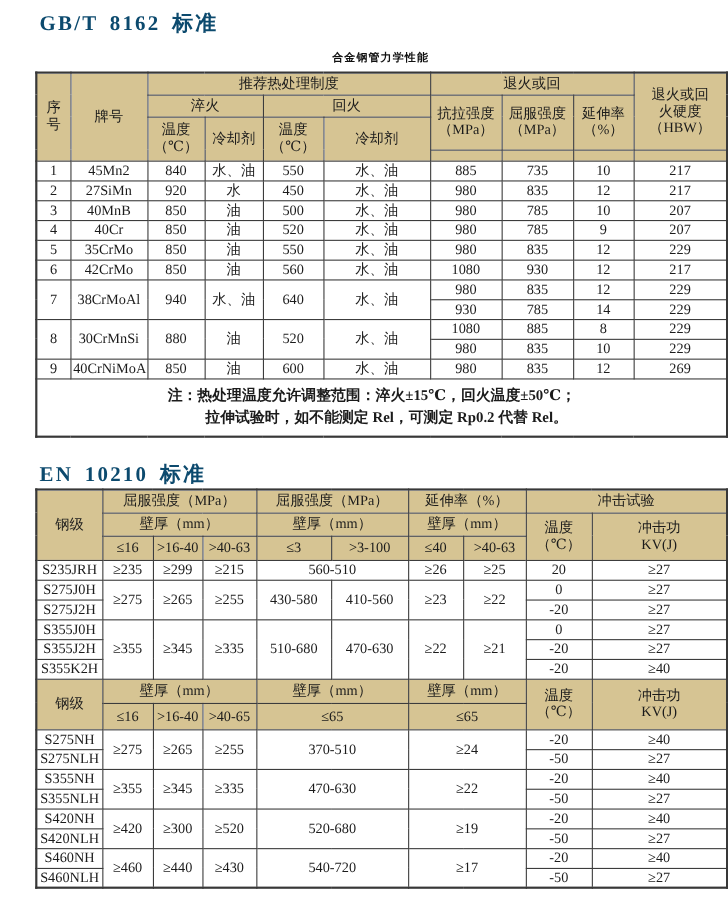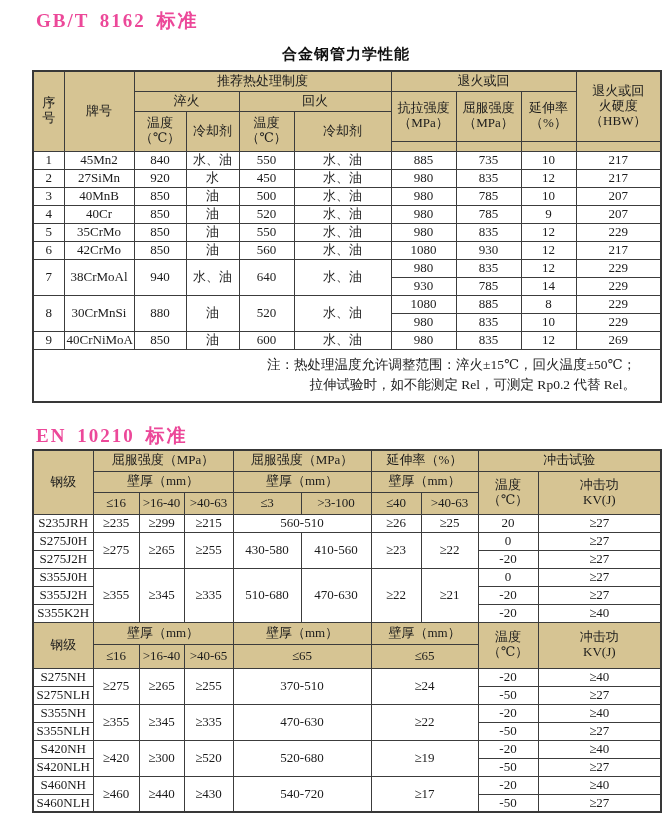--- a/index.html
+++ b/index.html
@@ -2,46 +2,46 @@
 <html><head>
 <meta charset="utf-8">
 <style>
   html,body{margin:0;padding:0;}
   body{
     width:662px;height:816px;background:#ffffff;
     font-family:"Liberation Serif","DejaVu Serif",serif;
     color:#1b1b1b;
   }
   .sec-title{
-    font-size:19px;font-weight:bold;color:#ec4899;
+    font-size:19px;font-weight:bold;color:#0c4a6e;
     letter-spacing:2px;word-spacing:4px;
     margin:0 0 0 36px;
   }
   .sec-title.first{padding-top:8px;}
   .sec-title.second{margin-top:20px;margin-bottom:0;}
   .tbl-caption{
     width:628px;margin:11px 0 6px 32px;text-align:center;
-    font-size:15px;font-weight:bold;letter-spacing:1px;color:#111;
+    font-size:10px;font-weight:bold;letter-spacing:1px;color:#111;
   }
   table{
     border-collapse:collapse;table-layout:fixed;width:628px;
     margin-left:32px;border:2px solid #383838;
   }
   th,td{
     border:1px solid #3c3c3c;text-align:center;vertical-align:middle;
     padding:1px 2px;font-size:13px;font-weight:normal;
     overflow:hidden;line-height:1.15;
   }
   .hdr{background:#d6c493;}
   .pre{white-space:pre-line;}
   tr.r20{height:20px;} tr.r21{height:21px;} tr.r22{height:22px;}
   tr.r24{height:24px;} tr.r30{height:30px;} tr.r10{height:10px;}
   tr.data{height:18px;}
   td.note{
-    text-align:right;padding:5px 24px 6px 6px;font-size:13.5px;line-height:1.5;
+    text-align:center;padding:5px 24px 6px 6px;font-size:13.5px;line-height:1.5;font-weight:bold;
   }
   .note-l2{padding-left:27px;}
   #t1{margin-top:0;}
   #t2{margin-top:0;}
 </style>
 </head>
 <body>
 
 <div>
 

